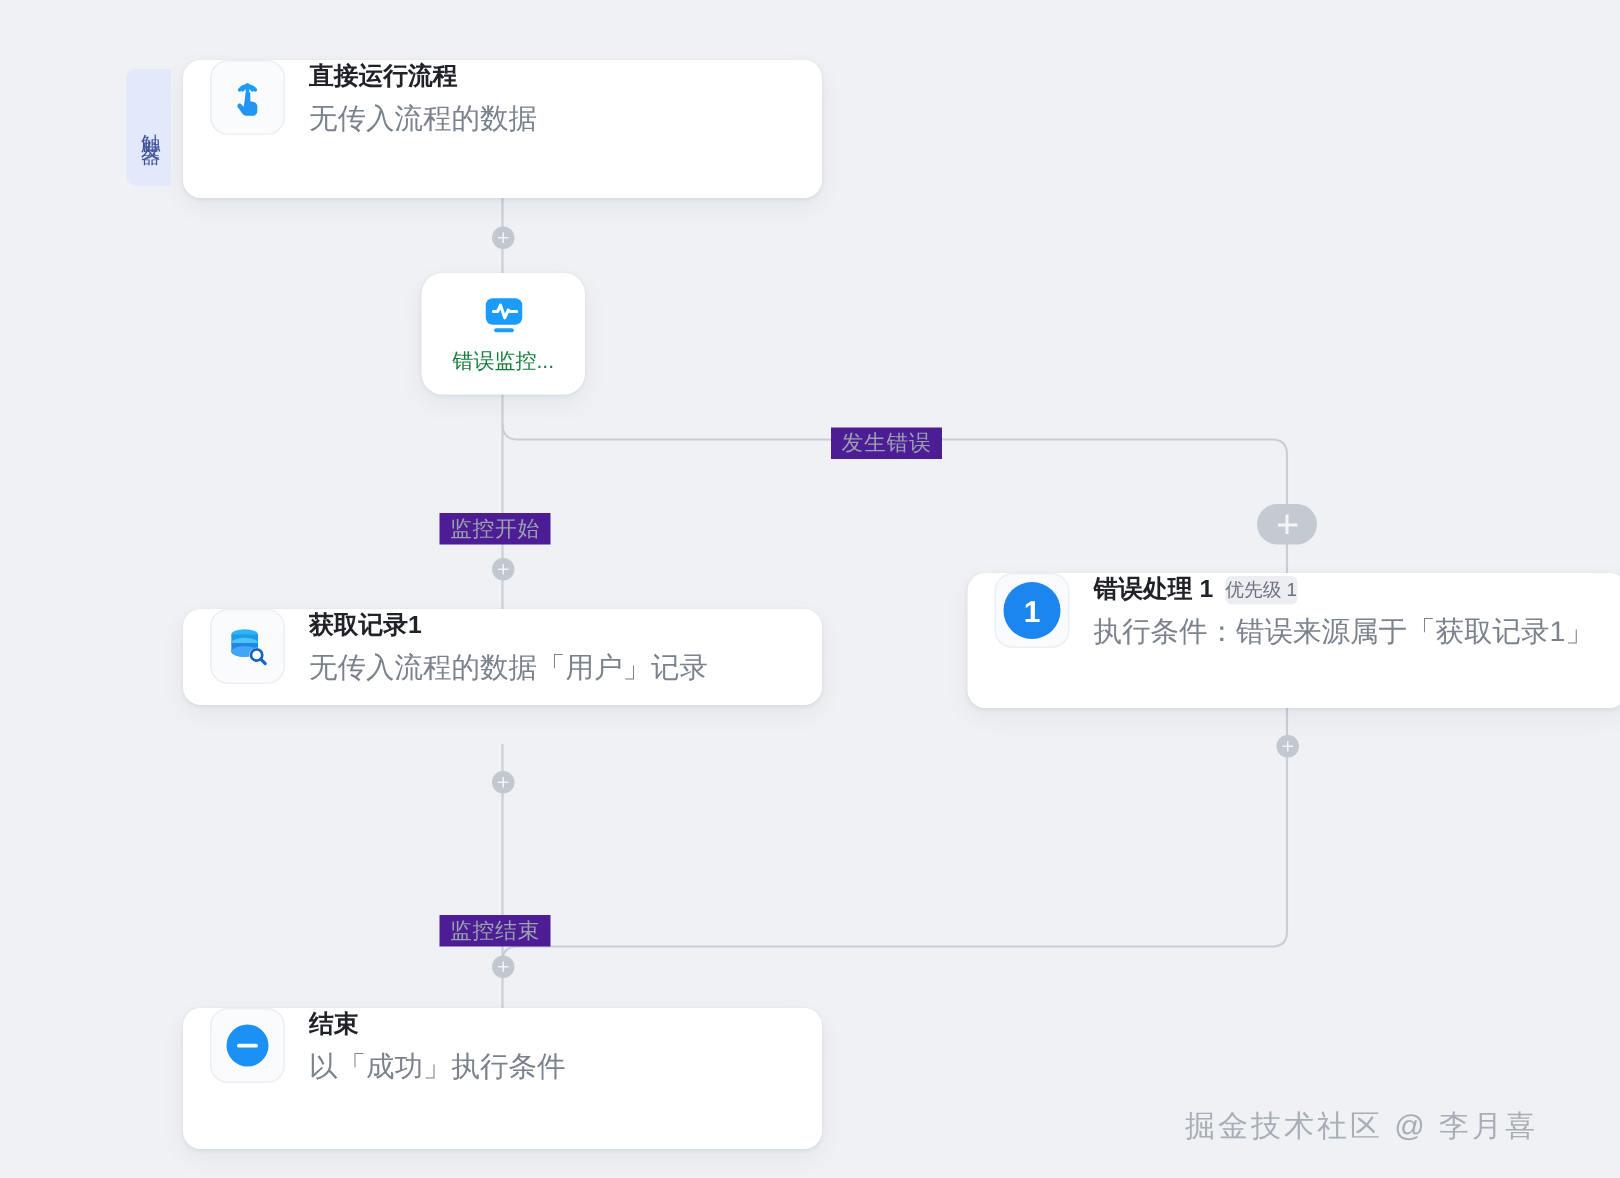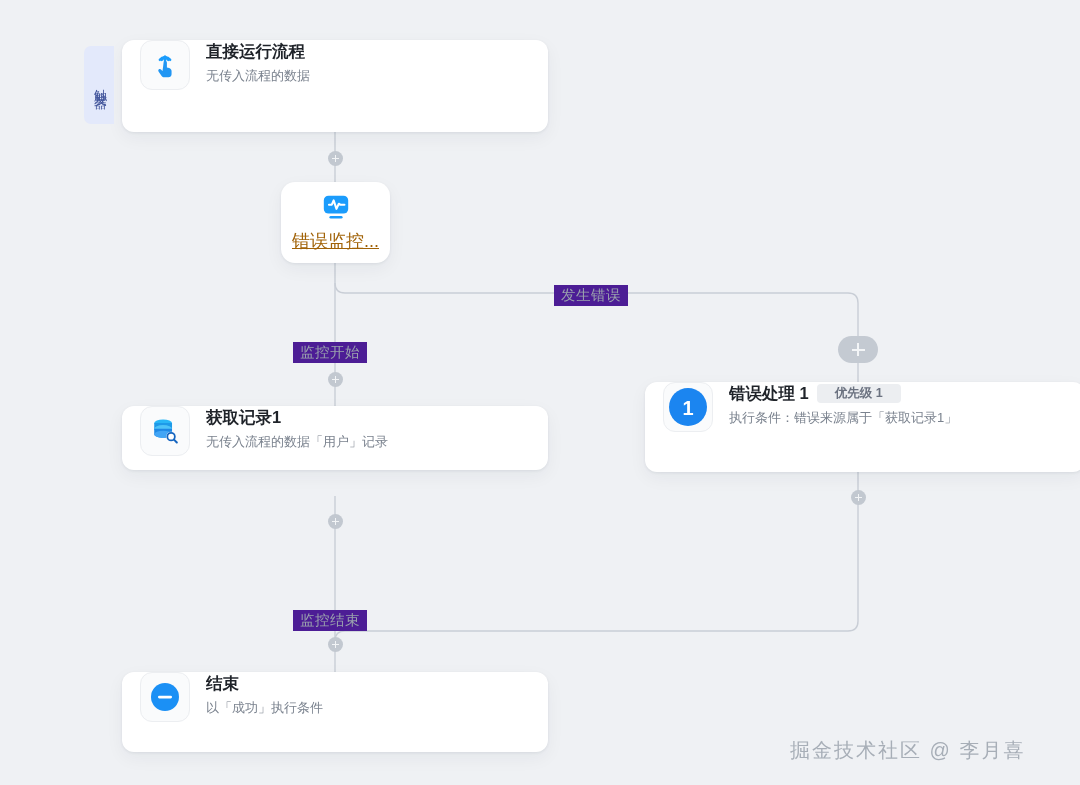--- a/index.html
+++ b/index.html
@@ -139,56 +139,55 @@
     font-weight: bold;
     color: #1f2329;
     line-height: 1.45;
     display: flex;
     align-items: center;
     gap: 8px;
     white-space: nowrap;
   }
 
   .card-sub {
-    font-size: 13px;
+    font-size: 19px;
     color: #7a828e;
     line-height: 1.5;
     margin-top: 2px;
     white-space: nowrap;
   }
 
   .badge {
     display: inline-block;
     font-size: 12.5px;
-    font-weight: bold;
+    font-weight: normal;
     color: #6b7280;
     background: #eceef1;
     border-radius: 4px;
-    padding: 2px 18px;
+    padding: 2px 0;
     line-height: 1.2;
   }
 
   
   .node-compact {
     position: absolute;
     background: #ffffff;
     border-radius: 14px;
     box-shadow: 0 1px 3px rgba(20,30,50,.07), 0 6px 18px rgba(20,30,50,.05);
     display: flex;
     flex-direction: column;
     align-items: center;
     justify-content: center;
     cursor: pointer;
   }
   .node-compact .nc-label {
-    font-size: 18px;
-    color: #a16207;
+    font-size: 14px;
+    color: #15803d;
     margin-top: 7px;
     white-space: nowrap;
-    text-decoration: underline;
   }
 
   
   #watermark {
     position: absolute;
     font-size: 20px;
     color: #9ba3ad;
     letter-spacing: 2px;
     white-space: nowrap;
     opacity: .85;
@@ -289,21 +288,21 @@
 
     <div class="card-text">
       <div class="card-title">
         <span>错误处理 1</span>
         <span class="badge">优先级 1</span>
       </div>
       <div class="card-sub">执行条件：错误来源属于「获取记录1」</div>
     </div>
   </div>
 
-  <div class="card" style="left:122px; top:672px; width:426px; height:80px;">
+  <div class="card" style="left:122px; top:672px; width:426px; height:94px;">
 
     <div class="icon-box">
       <svg width="36" height="36" viewBox="0 0 36 36">
         <circle cx="18" cy="18" r="14" fill="#1b90f5"></circle>
         <rect x="11" y="16.8" width="14" height="2.6" rx="1.3" fill="#ffffff"></rect>
       </svg>
     </div>
 
     <div class="card-text">
       <div class="card-title">结束</div>

